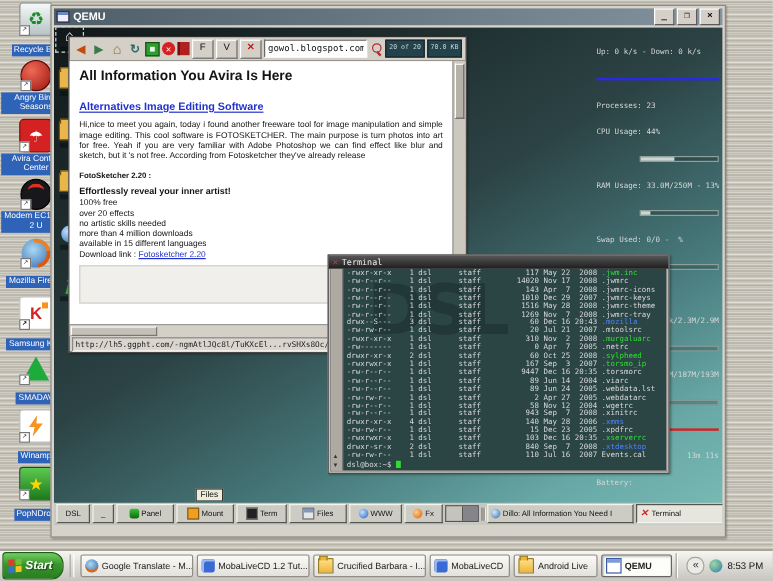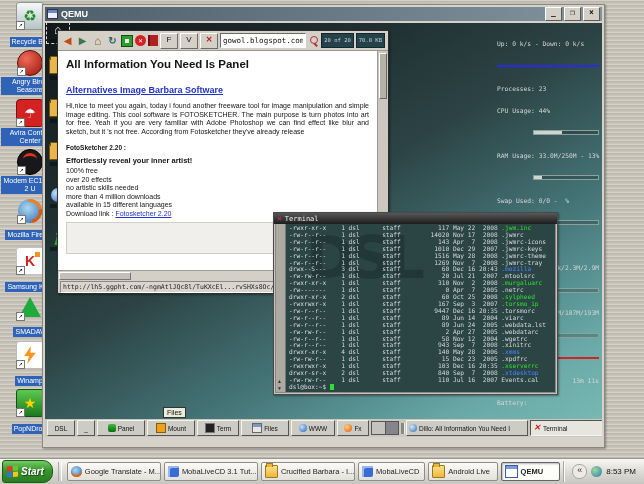--- a/index.html
+++ b/index.html
@@ -275,22 +275,22 @@
           <span class="tb-btn">F</span>
           <span class="tb-btn">V</span>
           <span class="tb-btn red">✕</span>
           <input class="d-url" readonly="" value="gowol.blogspot.com" style="">
           <span class="tb-ic i-search"></span>
           <span class="d-count">20 of 20</span>
           <span class="d-count">70.0 KB</span>
         </div>
         <div class="d-body">
           <div class="d-page">
-            <div class="d-h1">All Information You Need Is Panel</div>
-            <span class="d-link">Alternatives Image Barbara Software</span>
+            <div class="d-h1">All Information You Avira Is Here</div>
+            <span class="d-link">Alternatives Image Editing Software</span>
             <div class="d-para">Hi,nice to meet you again, today i found another freeware tool for image manipulation and simple image editing. This cool software is FOTOSKETCHER. The main purpose is turn photos into art for free. Yeah if you are very familiar with Adobe Photoshop we can find effect like blur and sketch, but it 's not free. According from Fotosketcher they've already release</div>
             <div class="d-sub">FotoSketcher 2.20 :</div>
             <div class="d-tag">Effortlessly reveal your inner artist!</div>
             <div class="feat">100% free</div>
             <div class="feat">over 20 effects</div>
             <div class="feat">no artistic skills needed</div>
             <div class="feat">more than 4 million downloads</div>
             <div class="feat">available in 15 different languages</div>
             <div class="d-dl"><span>Download link : </span><span class="link">Fotosketcher 2.20</span></div>
             <div class="d-img"></div>
@@ -416,21 +416,21 @@
       <span>Start</span>
     </div>
     <div class="ql-sep"></div>
     <div class="wtasks" id="wtasks">
         <span class="wtask" style="width:98px">
     <i class="wti wti-firefox"></i>
           <span>Google Translate - M...</span>
         </span>
         <span class="wtask" style="width:98px">
     <i class="wti wti-moba"></i>
-          <span>MobaLiveCD 3.1 Tut...</span>
+          <span>MobaLiveCD 1.2 Tut...</span>
         </span>
         <span class="wtask" style="width:98px">
     <i class="wti wti-folder"></i>
           <span>Crucified Barbara - I...</span>
         </span>
         <span class="wtask" style="width:70px">
     <i class="wti wti-moba"></i>
           <span>MobaLiveCD</span>
         </span>
         <span class="wtask" style="width:72px">

